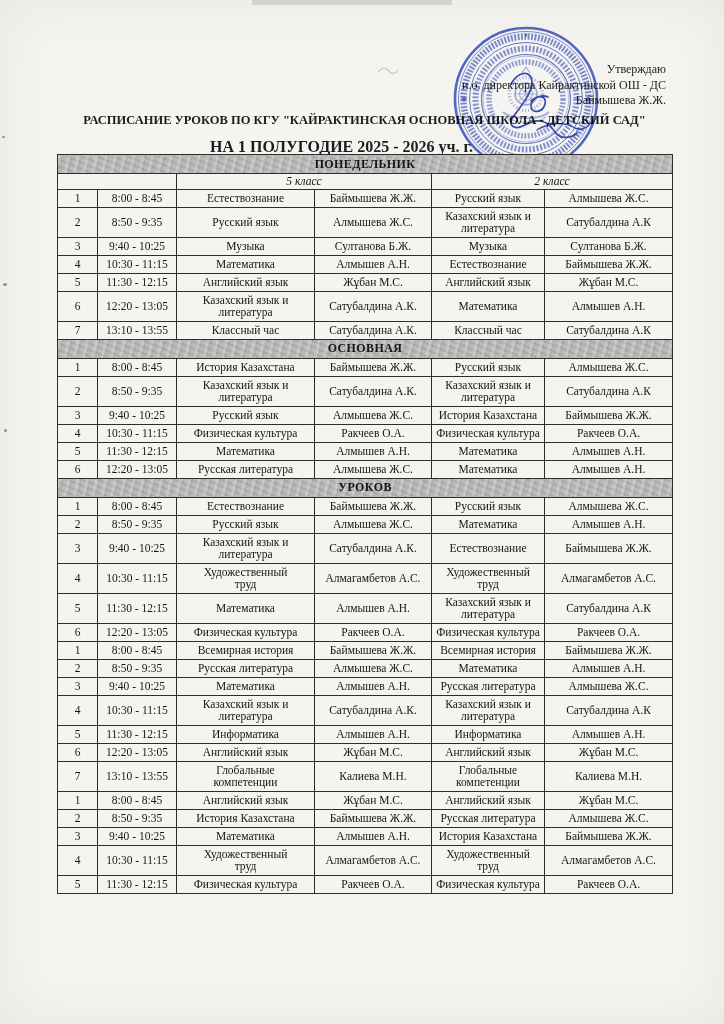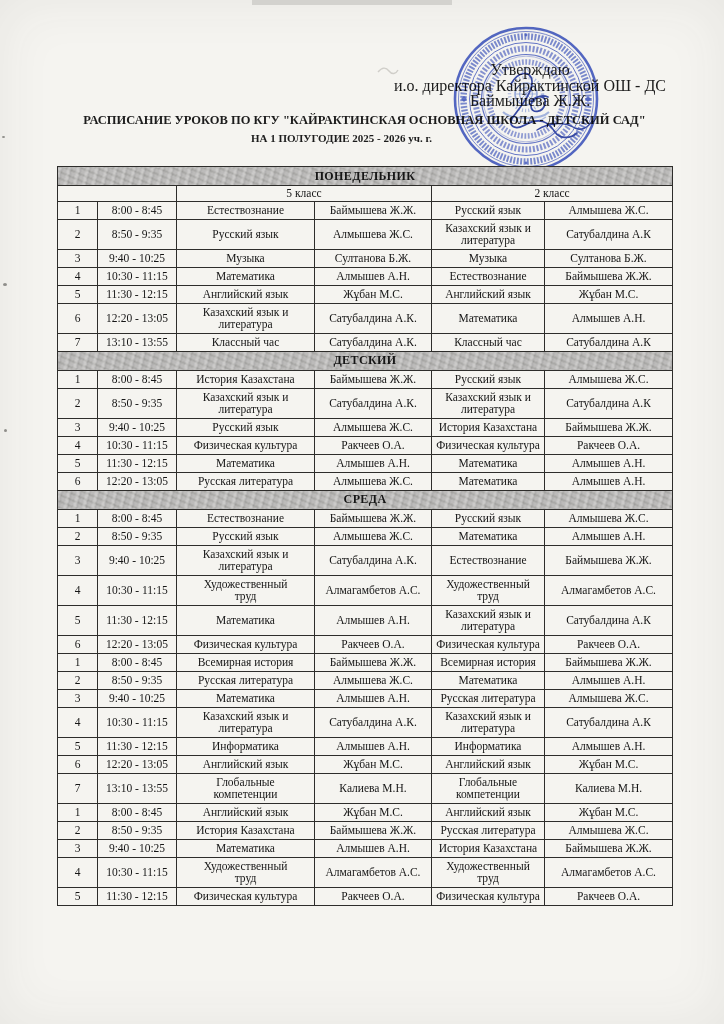--- a/index.html
+++ b/index.html
@@ -14,56 +14,56 @@
   
   .artifact-top { position:absolute; top:0; left:252px; width:200px; height:5px; background:#cfcecb; opacity:.9; }
   .speck { position:absolute; background:#8f8e8a; border-radius:50%; }
   .speck.s1 { left:3px; top:283px; width:4px; height:3px; }
   .speck.s2 { left:4px; top:429px; width:3px; height:3px; }
   .speck.s3 { left:2px; top:136px; width:3px; height:2px; }
   .artifact-tilde { position:absolute; left:377px; top:66px; opacity:.55; }
 
   
   .approval {
-    position:absolute; top:62px; right:58px; text-align:center;
-    font-size:16px; line-height:15.5px; white-space:nowrap;
+    position:absolute; top:62px; right:58px; text-align:right;
+    font-size:12px; line-height:15.5px; white-space:nowrap;
   }
 
   
   .title-block {
     position:absolute; left:57px; top:113px; width:615px;
     text-align:center; font-weight:bold; font-size:12.5px; line-height:15px;
   }
-  .title-line2 { display:block; margin-top:3px; transform:translateX(-23px); font-size:11px; }
+  .title-line2 { display:block; margin-top:11px; transform:translateX(-23px); font-size:16px; }
 
   
   .stamp { position:absolute; left:451px; top:24px; width:150px; height:150px;
            mix-blend-mode:multiply; opacity:.93; }
 
   
   table.timetable {
-    position:absolute; left:57px; top:166px; width:615px;
+    position:absolute; left:57px; top:154px; width:615px;
     border-collapse:collapse; table-layout:fixed;
     font-size:11.5px; line-height:12.5px; color:#161616;
   }
   table.timetable td { border:1px solid #2e2d2b; text-align:center; vertical-align:middle; padding:2px 3px; overflow:hidden; }
   tr.lesson-row { height:18px; }
   td.num  { font-size:11.5px; }
   td.time { white-space:nowrap; padding:2px 1px; }
   td.subject span { display:inline-block; max-width:108px; }
   td.day-header {
     height:14px; padding:1px 2px;
     font-weight:bold; font-size:12px; letter-spacing:.4px;
     background:
       repeating-linear-gradient(104deg, rgba(255,255,255,.22) 0 3px, rgba(0,0,0,.05) 3px 5px, rgba(255,255,255,0) 5px 9px),
       repeating-linear-gradient(23deg, rgba(0,0,0,.05) 0 2px, rgba(255,255,255,.12) 2px 6px),
       #b3b2b0;
   }
   tr.class-row { height:15px; }
-  tr.class-row td { padding:1px 0; }
+  tr.class-row td { padding:1px 0;font-style:italic; }
 </style>
 </head>
 <body>
 
 <div class="page">
 
   <div class="artifact-top"></div>
   <div class="speck s1"></div>
   <div class="speck s2"></div>
   <div class="speck s3"></div>
@@ -189,21 +189,21 @@
         </tr>
         <tr class="lesson-row">
           <td class="num"><span>7</span></td>
           <td class="time"><span>13:10 - 13:55</span></td>
           <td class="subject"><span>Классный час</span></td>
           <td class="teacher"><span>Сатубалдина А.К.</span></td>
           <td class="subject"><span>Классный час</span></td>
           <td class="teacher"><span>Сатубалдина А.К</span></td>
         </tr>
         <tr class="day-row">
-          <td class="day-header" colspan="6"><span>ДЕТСКИЙ</span></td>
+          <td class="day-header" colspan="6"><span>ОСНОВНАЯ</span></td>
         </tr>
         <tr class="lesson-row">
           <td class="num"><span>1</span></td>
           <td class="time"><span>8:00 - 8:45</span></td>
           <td class="subject"><span>История Казахстана</span></td>
           <td class="teacher"><span>Баймышева Ж.Ж.</span></td>
           <td class="subject"><span>Русский язык</span></td>
           <td class="teacher"><span>Алмышева Ж.С.</span></td>
         </tr>
         <tr class="lesson-row">
@@ -240,21 +240,21 @@
         </tr>
         <tr class="lesson-row">
           <td class="num"><span>6</span></td>
           <td class="time"><span>12:20 - 13:05</span></td>
           <td class="subject"><span>Русская литература</span></td>
           <td class="teacher"><span>Алмышева Ж.С.</span></td>
           <td class="subject"><span>Математика</span></td>
           <td class="teacher"><span>Алмышев А.Н.</span></td>
         </tr>
         <tr class="day-row">
-          <td class="day-header" colspan="6"><span>СРЕДА</span></td>
+          <td class="day-header" colspan="6"><span>УРОКОВ</span></td>
         </tr>
         <tr class="lesson-row">
           <td class="num"><span>1</span></td>
           <td class="time"><span>8:00 - 8:45</span></td>
           <td class="subject"><span>Естествознание</span></td>
           <td class="teacher"><span>Баймышева Ж.Ж.</span></td>
           <td class="subject"><span>Русский язык</span></td>
           <td class="teacher"><span>Алмышева Ж.С.</span></td>
         </tr>
         <tr class="lesson-row">

